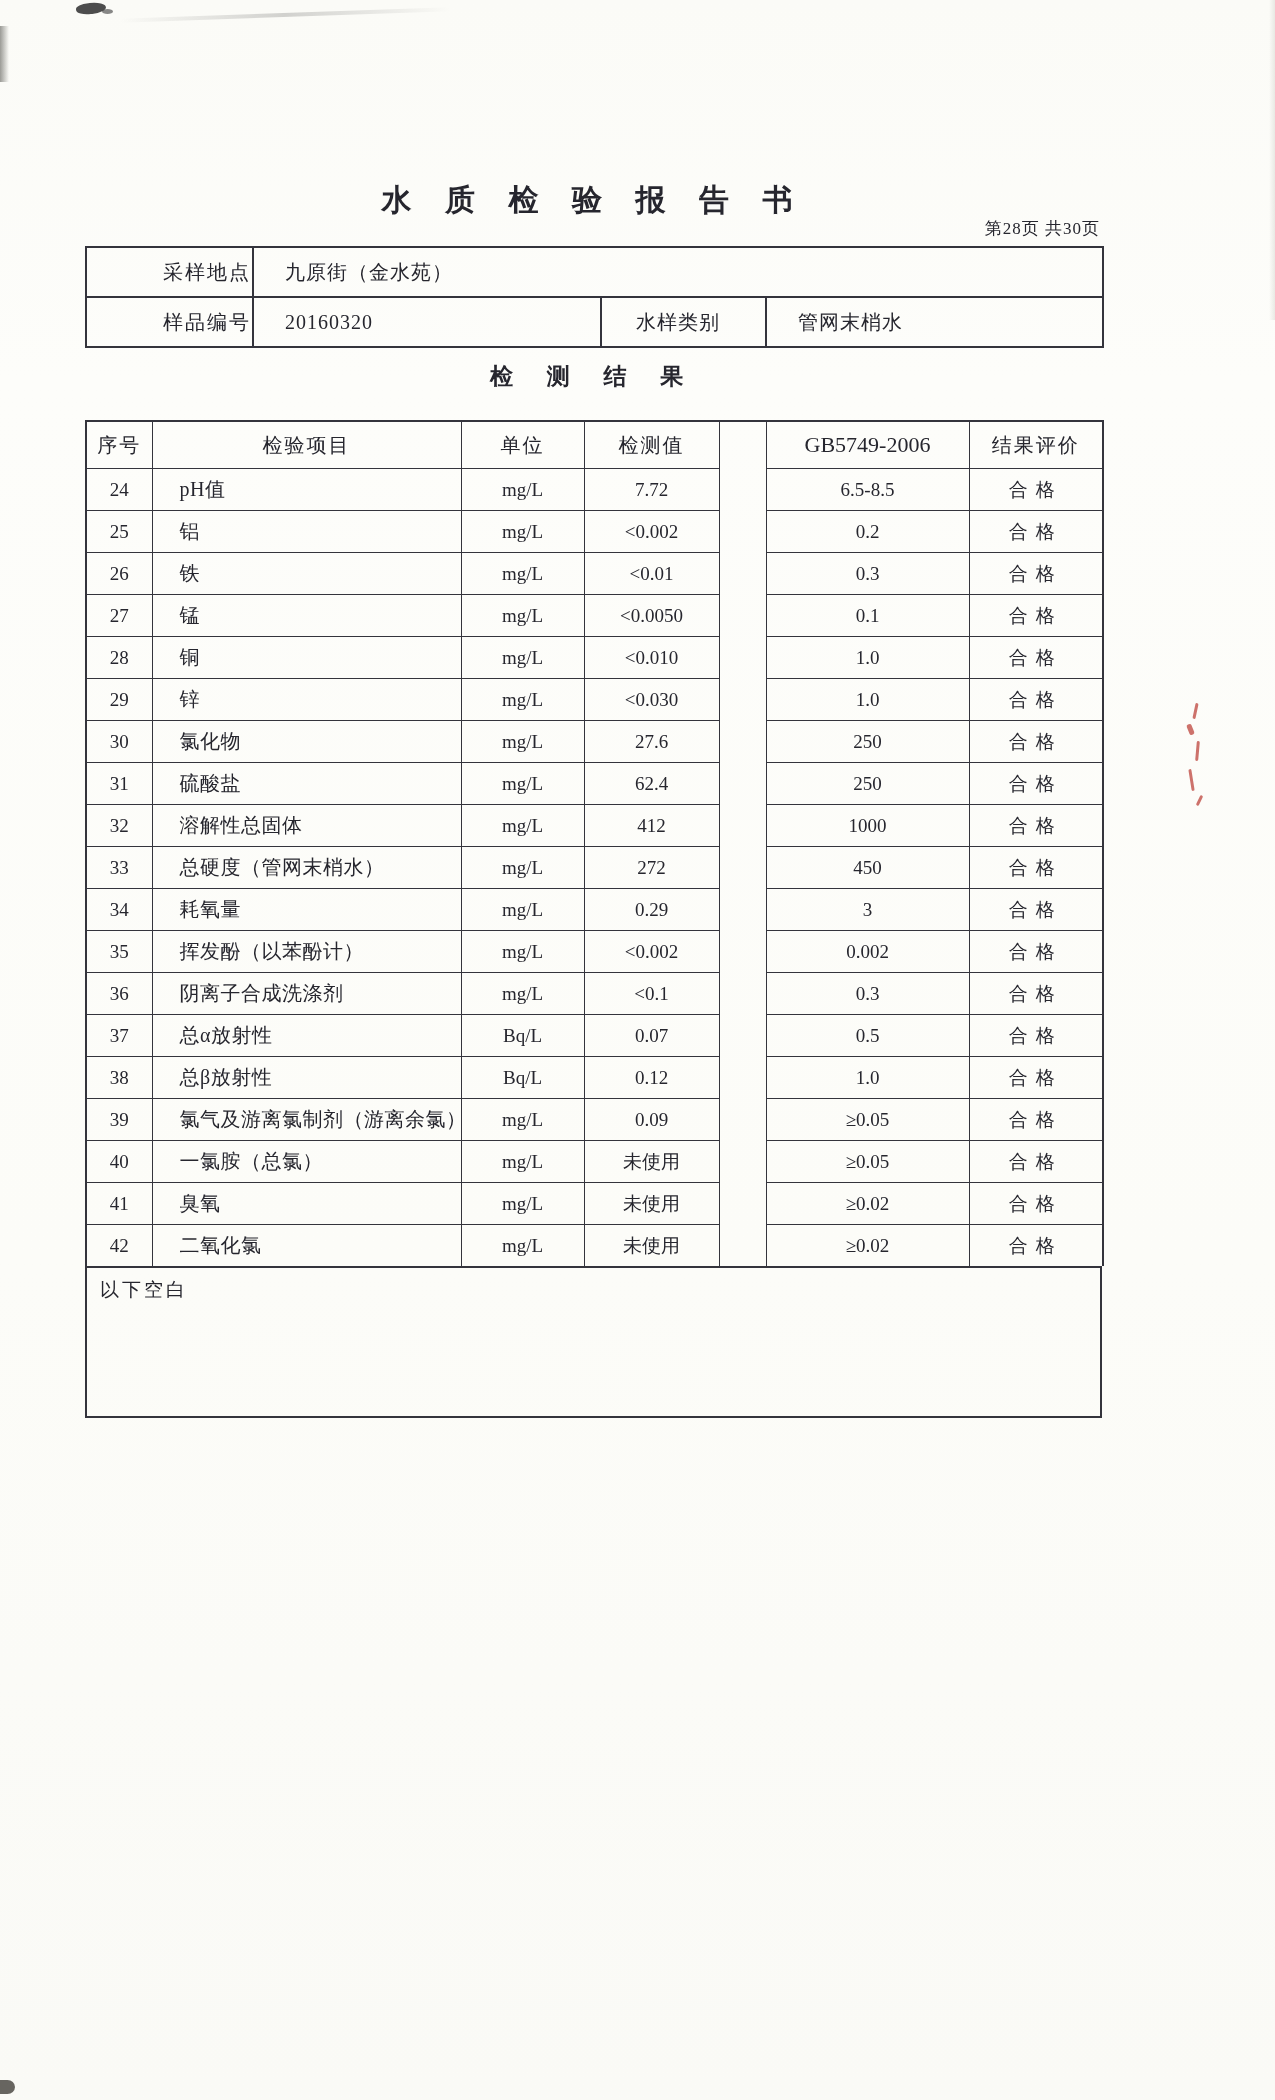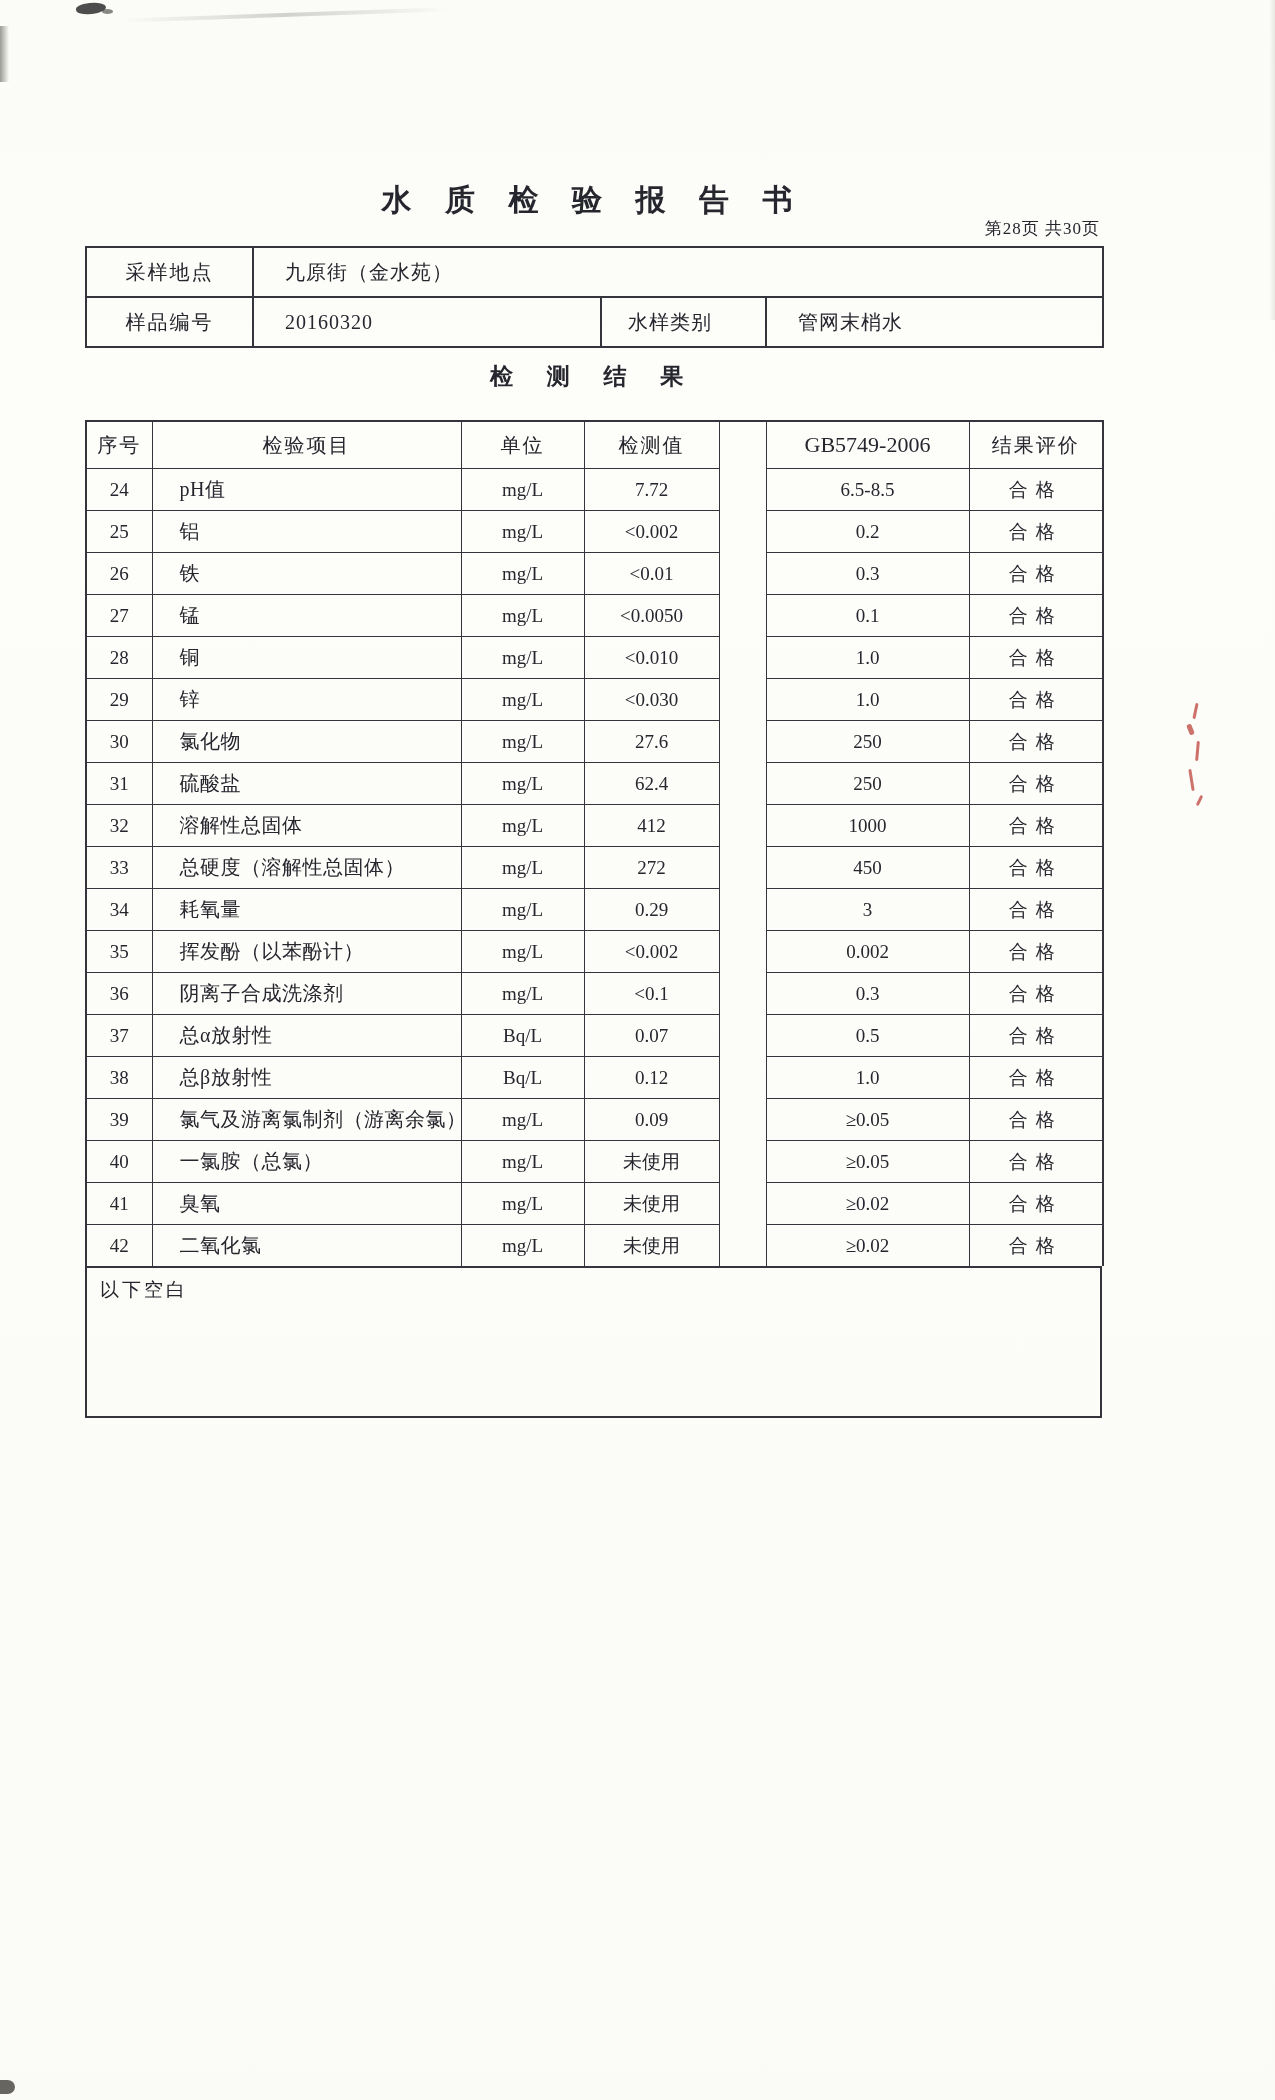--- a/index.html
+++ b/index.html
@@ -25,23 +25,23 @@
     position:absolute; top:217px; right:2px;
     font-size:17px; letter-spacing:1px;
   }
 
   table { border-collapse:collapse; table-layout:fixed; }
   .info-table { position:absolute; top:246px; left:0; width:1017px; }
   .info-table td {
     border:2px solid var(--line,#34343c);
     height:46px; font-size:20px; overflow:hidden; white-space:nowrap;
   }
-  .info-label { text-align:center; letter-spacing:2px; }
+  .info-label { text-align:right; letter-spacing:2px; }
   .info-value { padding-left:31px; letter-spacing:1px; }
-  .info-value-mid { padding-left:26px; letter-spacing:1px; }
+  .info-value-mid { padding-left:34px; letter-spacing:1px; }
 
   .section-title {
     position:absolute; top:361px; left:0; width:100%;
     text-align:center; font-size:23px; font-weight:bold; letter-spacing:14px;
   }
 
   .results { position:absolute; top:420px; left:0; width:1017px; }
   .results-table {
     width:1017px;
     border:2px solid var(--line,#34343c);
@@ -233,21 +233,21 @@
               <td class="col-no">32</td>
               <td class="col-item">溶解性总固体</td>
               <td class="col-unit">mg/L</td>
               <td class="col-value">412</td>
               <td class="col-gap"></td>
               <td class="col-standard">1000</td>
               <td class="col-evaluation">合格</td>
             </tr>
             <tr>
               <td class="col-no">33</td>
-              <td class="col-item">总硬度（溶解性总固体）</td>
+              <td class="col-item">总硬度（管网末梢水）</td>
               <td class="col-unit">mg/L</td>
               <td class="col-value">272</td>
               <td class="col-gap"></td>
               <td class="col-standard">450</td>
               <td class="col-evaluation">合格</td>
             </tr>
             <tr>
               <td class="col-no">34</td>
               <td class="col-item">耗氧量</td>
               <td class="col-unit">mg/L</td>

